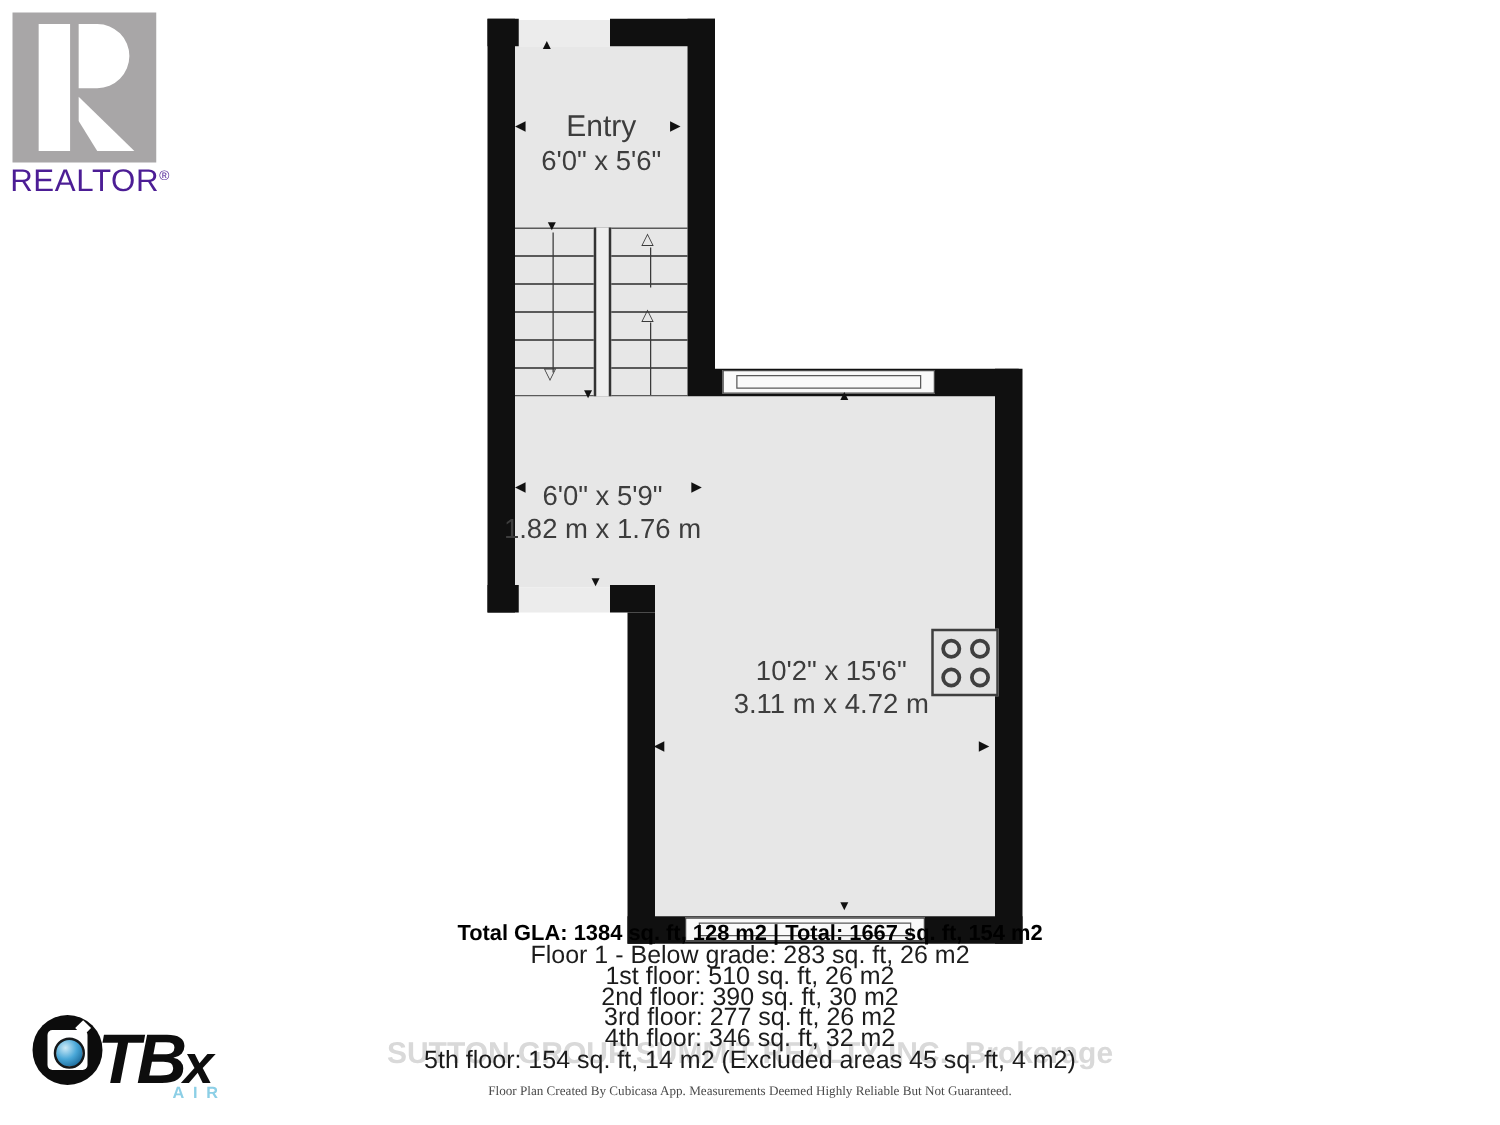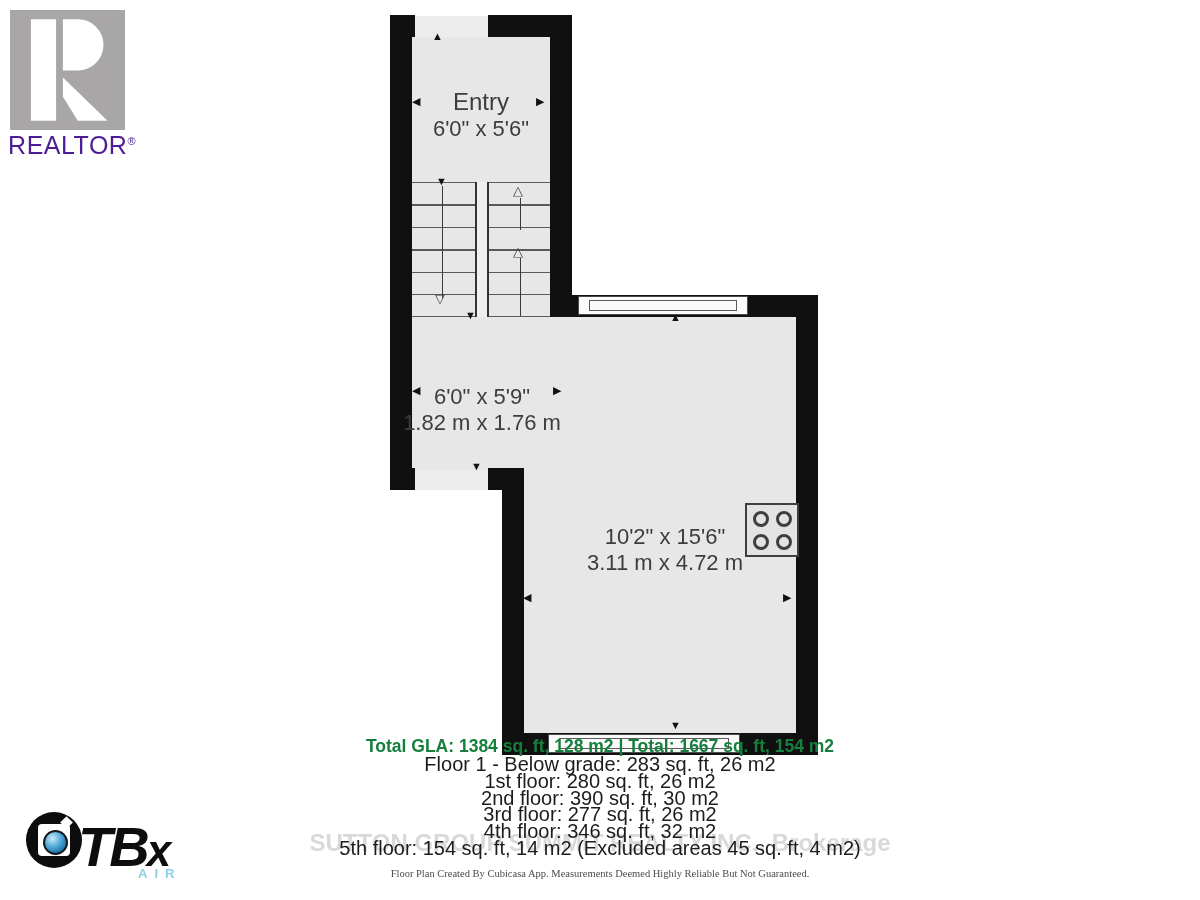--- a/index.html
+++ b/index.html
@@ -67,21 +67,21 @@
   .lbl-foyer{left:382px;top:384px;width:200px;}
   .lbl-kitchen{left:535px;top:524px;width:260px;}
 
   
   .mk{font-size:11px;}
 
   
   .watermark{left:250px;top:829px;width:700px;text-align:center;font-size:24px;font-weight:600;
              color:#d9d9d9;white-space:nowrap;z-index:0;}
   .summary{left:300px;top:736px;width:600px;text-align:center;z-index:5;color:#1c1c1c;}
-  .summary .total{font-size:17.5px;font-weight:bold;color:#15803d;line-height:20px;}
+  .summary .total{font-size:17.5px;font-weight:bold;color:#000000;line-height:20px;}
   .summary .fl{font-size:20px;line-height:16.8px;}
   .footnote{left:300px;top:868px;width:600px;text-align:center;font-size:10.5px;color:#4a4a4a;z-index:5;font-family:Liberation Serif, serif;}
 
   
   .ctbx{left:26px;top:806px;width:190px;height:78px;z-index:2;}
   .ctbx-circle{position:absolute;left:0;top:6px;width:56px;height:56px;background:#0c0c0c;border-radius:50%;}
   .ctbx-square{position:absolute;left:12px;top:12px;width:32px;height:32px;background:#fff;border-radius:4px;}
   .ctbx-tab{position:absolute;left:36px;top:6px;width:9px;height:9px;background:#fff;transform:rotate(45deg);}
   .ctbx-lens{position:absolute;left:5px;top:6px;width:21px;height:21px;border-radius:50%;border:2px solid #15181a;
              background:radial-gradient(circle at 35% 30%, #cdeaf7 0%, #4aa8d8 45%, #1d6d9e 80%, #14506f 100%);}
@@ -169,21 +169,21 @@
     <div class="rdim">1.82 m x 1.76 m</div>
   </div>
   <div class="abs roomlabel lbl-kitchen">
     <div class="rdim">10'2" x 15'6"</div>
     <div class="rdim">3.11 m x 4.72 m</div>
   </div>
 
   <div class="abs summary">
     <div class="total">Total GLA: 1384 sq. ft, 128 m2 | Total: 1667 sq. ft, 154 m2</div>
     <div class="fl">Floor 1 - Below grade: 283 sq. ft, 26 m2</div>
-    <div class="fl">1st floor: 280 sq. ft, 26 m2</div>
+    <div class="fl">1st floor: 510 sq. ft, 26 m2</div>
     <div class="fl">2nd floor: 390 sq. ft, 30 m2</div>
     <div class="fl">3rd floor: 277 sq. ft, 26 m2</div>
     <div class="fl">4th floor: 346 sq. ft, 32 m2</div>
     <div class="fl">5th floor: 154 sq. ft, 14 m2 (Excluded areas 45 sq. ft, 4 m2)</div>
   </div>
   <div class="abs footnote">Floor Plan Created By Cubicasa App. Measurements Deemed Highly Reliable But Not Guaranteed.</div>
 
   <div class="abs ctbx">
     <div class="ctbx-circle">
       <div class="ctbx-tab"></div>

